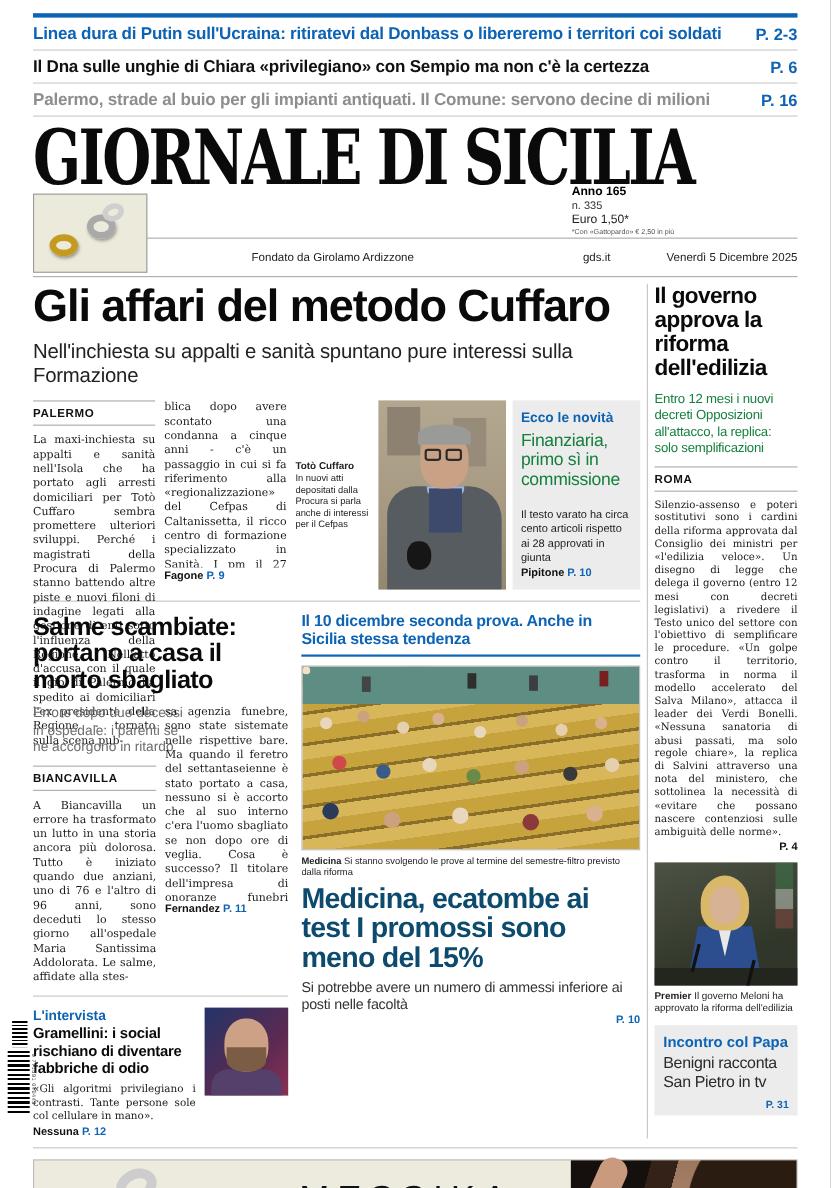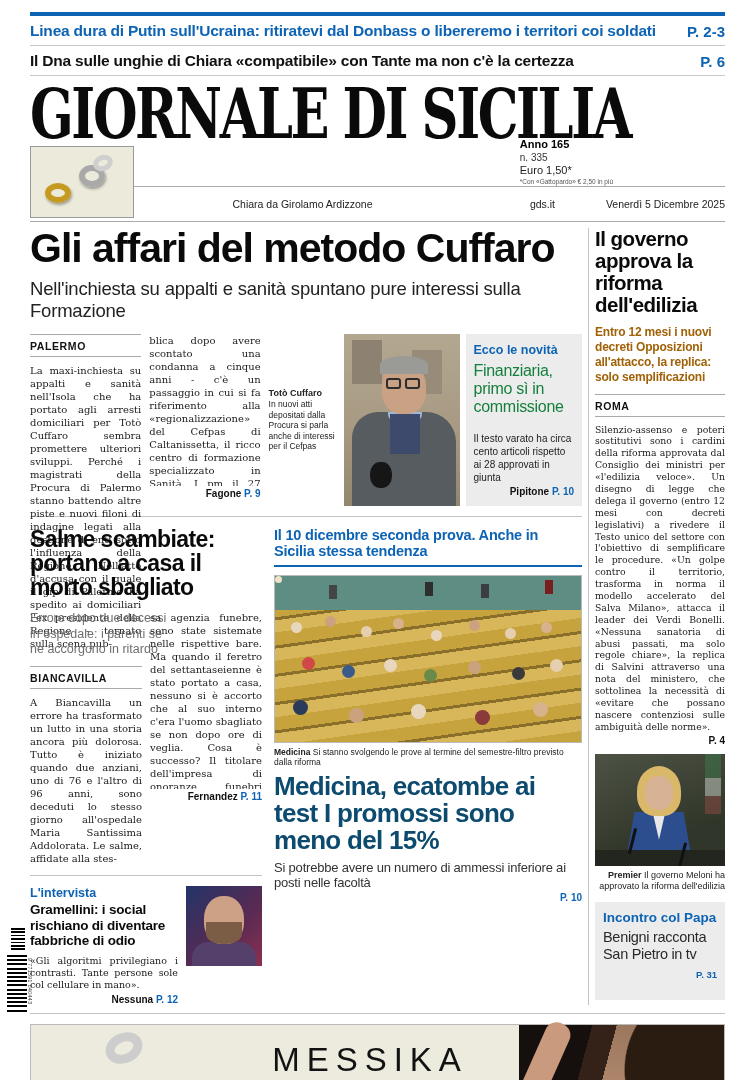--- a/index.html
+++ b/index.html
@@ -41,21 +41,21 @@
   .main { display:flex; margin-top:6px; }
   .main-left { width:552px; }
   .vr { width:1px; background:#c4c4c4; margin:0 6px; }
   .main-right { width:130px; }
 
   h1.lead-h { font-size:41px; letter-spacing:-1px; font-weight:bold; color:#0a0a0a; line-height:1.02; }
   .lead-sub { font-size:18.5px; color:#222; margin-top:8px; letter-spacing:-0.2px; }
 
   .kicker { font-size:10.5px; font-weight:bold; letter-spacing:0.6px; color:#111; border-top:1px solid #aaa; border-bottom:1px solid #aaa; padding:5px 0 4px; margin-bottom:7px; }
   .serif { font-family:"DejaVu Serif", serif; font-size:10px; line-height:1.3; color:#1a1a1a; text-align:justify; }
-  .byline { text-align:right; font-size:10px; font-weight:bold; color:#111; margin-top:2px; }
+  .byline { text-align:left; font-size:10px; font-weight:bold; color:#111; margin-top:2px; }
   .byline .pg { color:#0d63b4; }
 
   .band1 { display:flex; margin-top:12px; height:172px; }
   .band1 .c1 { width:113px; margin-right:8px; }
   .band1 .c2 { width:113px; margin-right:8px; }
   .band1 .capcol { width:70px; margin-right:6px; display:flex; flex-direction:column; justify-content:center; }
   .caption { font-size:8.5px; line-height:1.25; color:#222; }
   .caption b { font-size:9px; }
   .band1 .phcol { width:116px; margin-right:6px; }
   .gbox { width:118px; background:#ececec; padding:9px 8px; display:flex; flex-direction:column; }
@@ -82,25 +82,25 @@
   .interv .iq { font-family:"DejaVu Serif", serif; font-size:9.5px; line-height:1.3; color:#1a1a1a; margin-top:6px; text-align:justify; }
 
   .med-k { color:#0d63b4; font-weight:bold; font-size:14.5px; letter-spacing:-0.2px; border-bottom:2px solid #0d63b4; padding-bottom:6px; }
   .med-cap { font-size:8.5px; color:#222; margin-top:4px; }
   h2.med-h { font-size:26px; font-weight:bold; letter-spacing:-0.7px; line-height:1.04; color:#0c4a6e; margin-top:6px; }
   .med-sub { font-size:13px; color:#333; margin-top:6px; letter-spacing:-0.2px; }
   .med-pg { text-align:right; font-size:10px; font-weight:bold; color:#0d63b4; margin-top:2px; }
 
   
   .gov-h { font-size:20.5px; font-weight:bold; line-height:1.08; letter-spacing:-0.5px; color:#0a0a0a; }
-  .gov-sub { font-size:12px; color:#a16207; line-height:1.25; margin:8px 0 9px; letter-spacing:-0.2px;font-weight:bold; }
+  .gov-sub { font-size:12px; color:#15803d; line-height:1.25; margin:8px 0 9px; letter-spacing:-0.2px; }
   .gov-body { font-family:"DejaVu Serif", serif; font-size:9.3px; line-height:1.28; color:#1a1a1a; text-align:justify; }
   .gov-pg { text-align:right; font-size:10px; font-weight:bold; color:#111; margin-top:2px; }
-  .rcap { font-size:9px; line-height:1.25; color:#222; margin-top:4px;text-align:right; }
-  .rbox { background:#ececec; padding:8px 8px 20px; margin-top:10px; }
+  .rcap { font-size:9px; line-height:1.25; color:#222; margin-top:4px; }
+  .rbox { background:#ececec; padding:8px 8px 4px; margin-top:10px; }
   .rbox .bk { color:#0d63b4; font-weight:bold; font-size:13.5px; }
   .rbox .bt { font-size:14.5px; color:#2a2a2a; line-height:1.15; margin-top:4px; letter-spacing:-0.3px; }
   .rbox .bp { text-align:right; font-size:9.5px; font-weight:bold; color:#0d63b4; margin-top:6px; }
 
   
   .ph { position:relative; overflow:hidden; }
   .ph-cuffaro { width:116px; height:172px; background:linear-gradient(180deg,#b3a78f 0%,#a89a82 55%,#93866f 100%); }
   .ph-cuffaro .win { position:absolute; left:8px; top:6px; width:30px; height:44px; background:#8d8272; box-shadow:60px 10px 0 #978b79; }
   .ph-cuffaro .head { position:absolute; left:38px; top:28px; width:44px; height:52px; background:#c9a184; border-radius:46% 46% 42% 42%; }
   .ph-cuffaro .hair { position:absolute; left:36px; top:22px; width:48px; height:18px; background:#9a9a97; border-radius:50% 50% 0 0; }
@@ -156,43 +156,47 @@
 
 <div class="page">
   <div class="content">
 
     <div class="topbar">
       <div class="strip strip-blue">
         <span class="t">Linea dura di Putin sull'Ucraina: ritiratevi dal Donbass o libereremo i territori coi soldati</span>
         <span class="p">P. 2-3</span>
       </div>
       <div class="strip strip-black">
-        <span class="t">Il Dna sulle unghie di Chiara «compatibile» con Tante ma non c'è la certezza</span>
+        <span class="t">Il Dna sulle unghie di Chiara «privilegiano» con Sempio ma non c'è la certezza</span>
         <span class="p">P.  6</span>
+      </div>
+      <div class="strip strip-gray">
+        <span class="t">Palermo, strade al buio per gli impianti antiquati. Il Comune: servono decine di milioni</span>
+        <span class="p">P. 16</span>
       </div>
     </div>
 
     <div class="masthead">
       <div class="logo">GIORNALE DI SICILIA</div>
       <div class="mh-thumb ph">
         <div class="ring r1"></div>
         <div class="ring r2"></div>
         <div class="ring r3"></div>
       </div>
       <div class="issue">
         <div class="a">Anno 165</div>
         <div class="n">n. 335</div>
         <div class="e">Euro 1,50*</div>
         <div class="f">*Con «Gattopardo» € 2,50 in più</div>
       </div>
     </div>
 
     <div class="dateline">
       <span class="city">Palermo</span>
-      <span class="founder">Chiara da Girolamo Ardizzone</span>
+      <span class="founder">Fondato da Girolamo Ardizzone</span>
       <span class="site">gds.it</span>
       <span class="date">Venerdì 5 Dicembre 2025</span>
     </div>
 
     <div class="main">
       <div class="main-left">
         <h1 class="lead-h">Gli affari del metodo Cuffaro</h1>
         <div class="lead-sub">Nell'inchiesta su appalti e sanità spuntano pure interessi sulla Formazione</div>
 
         <div class="band1">

